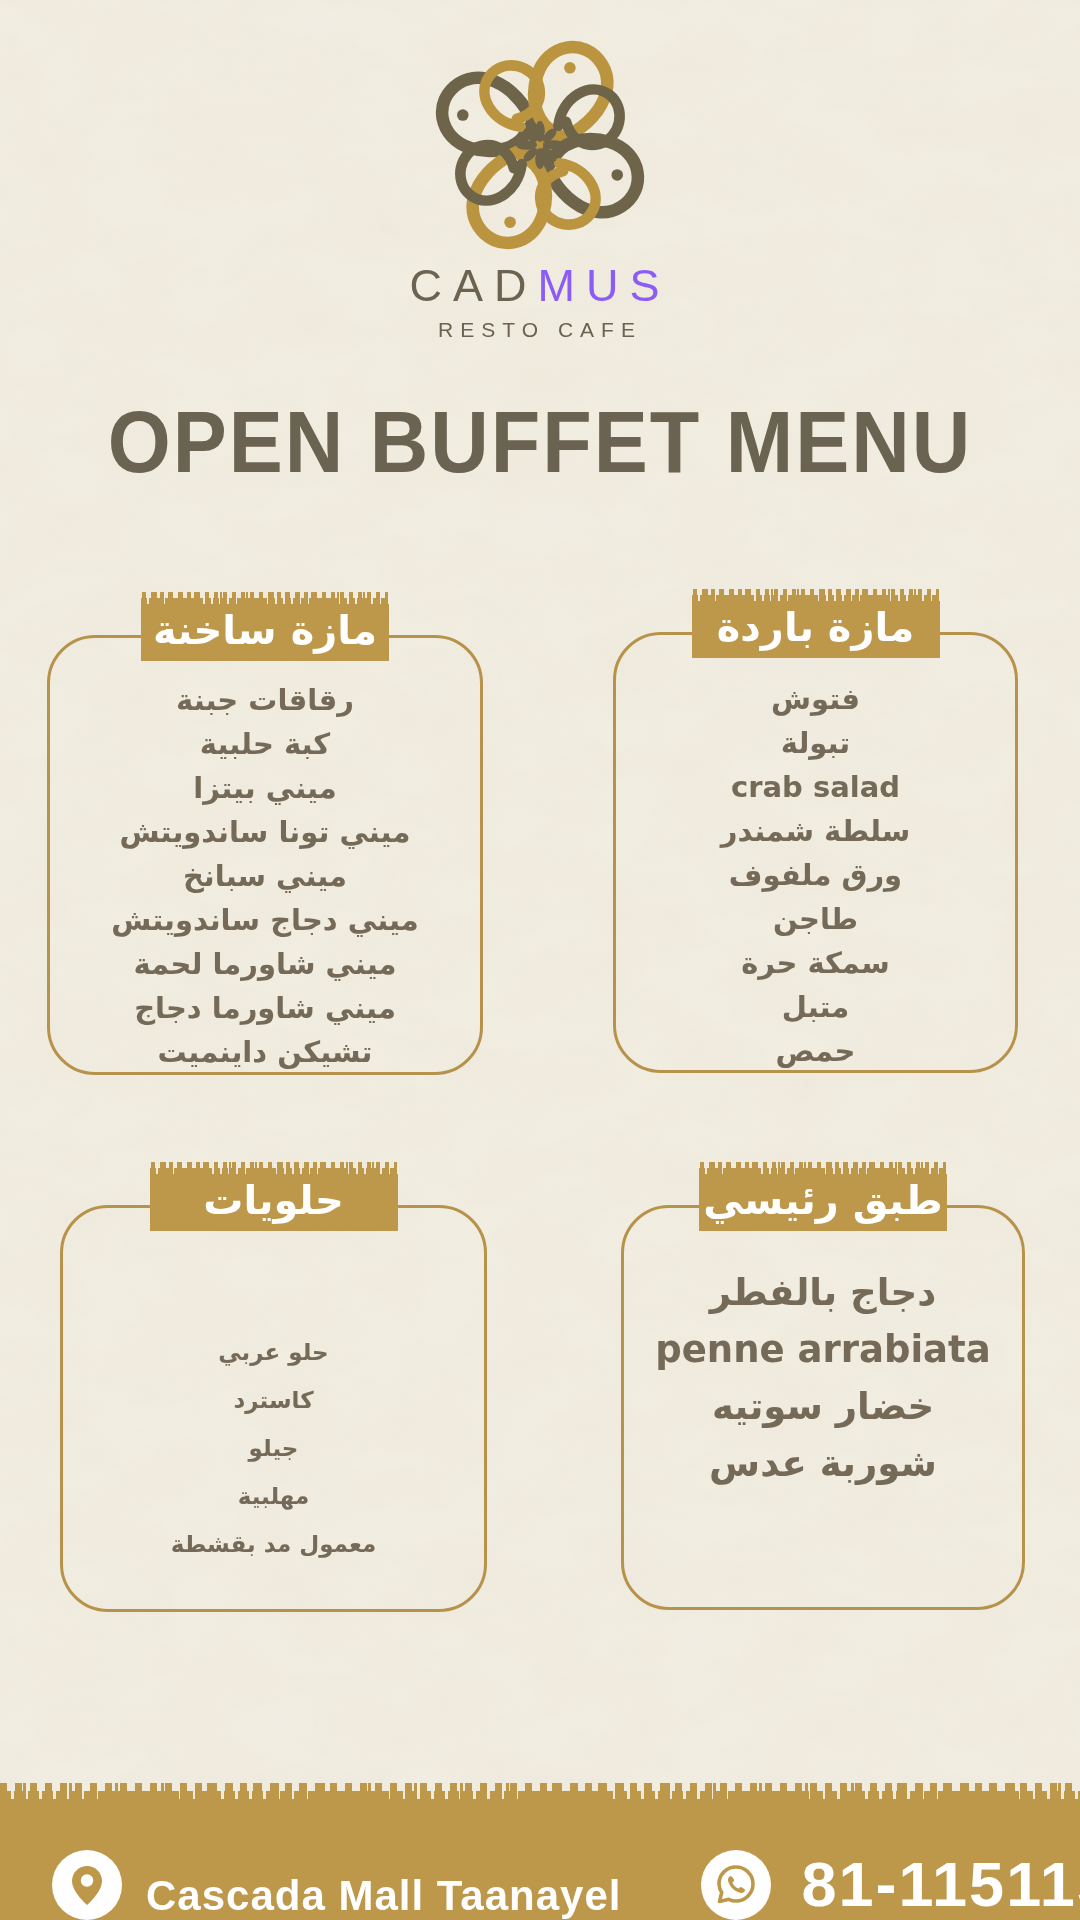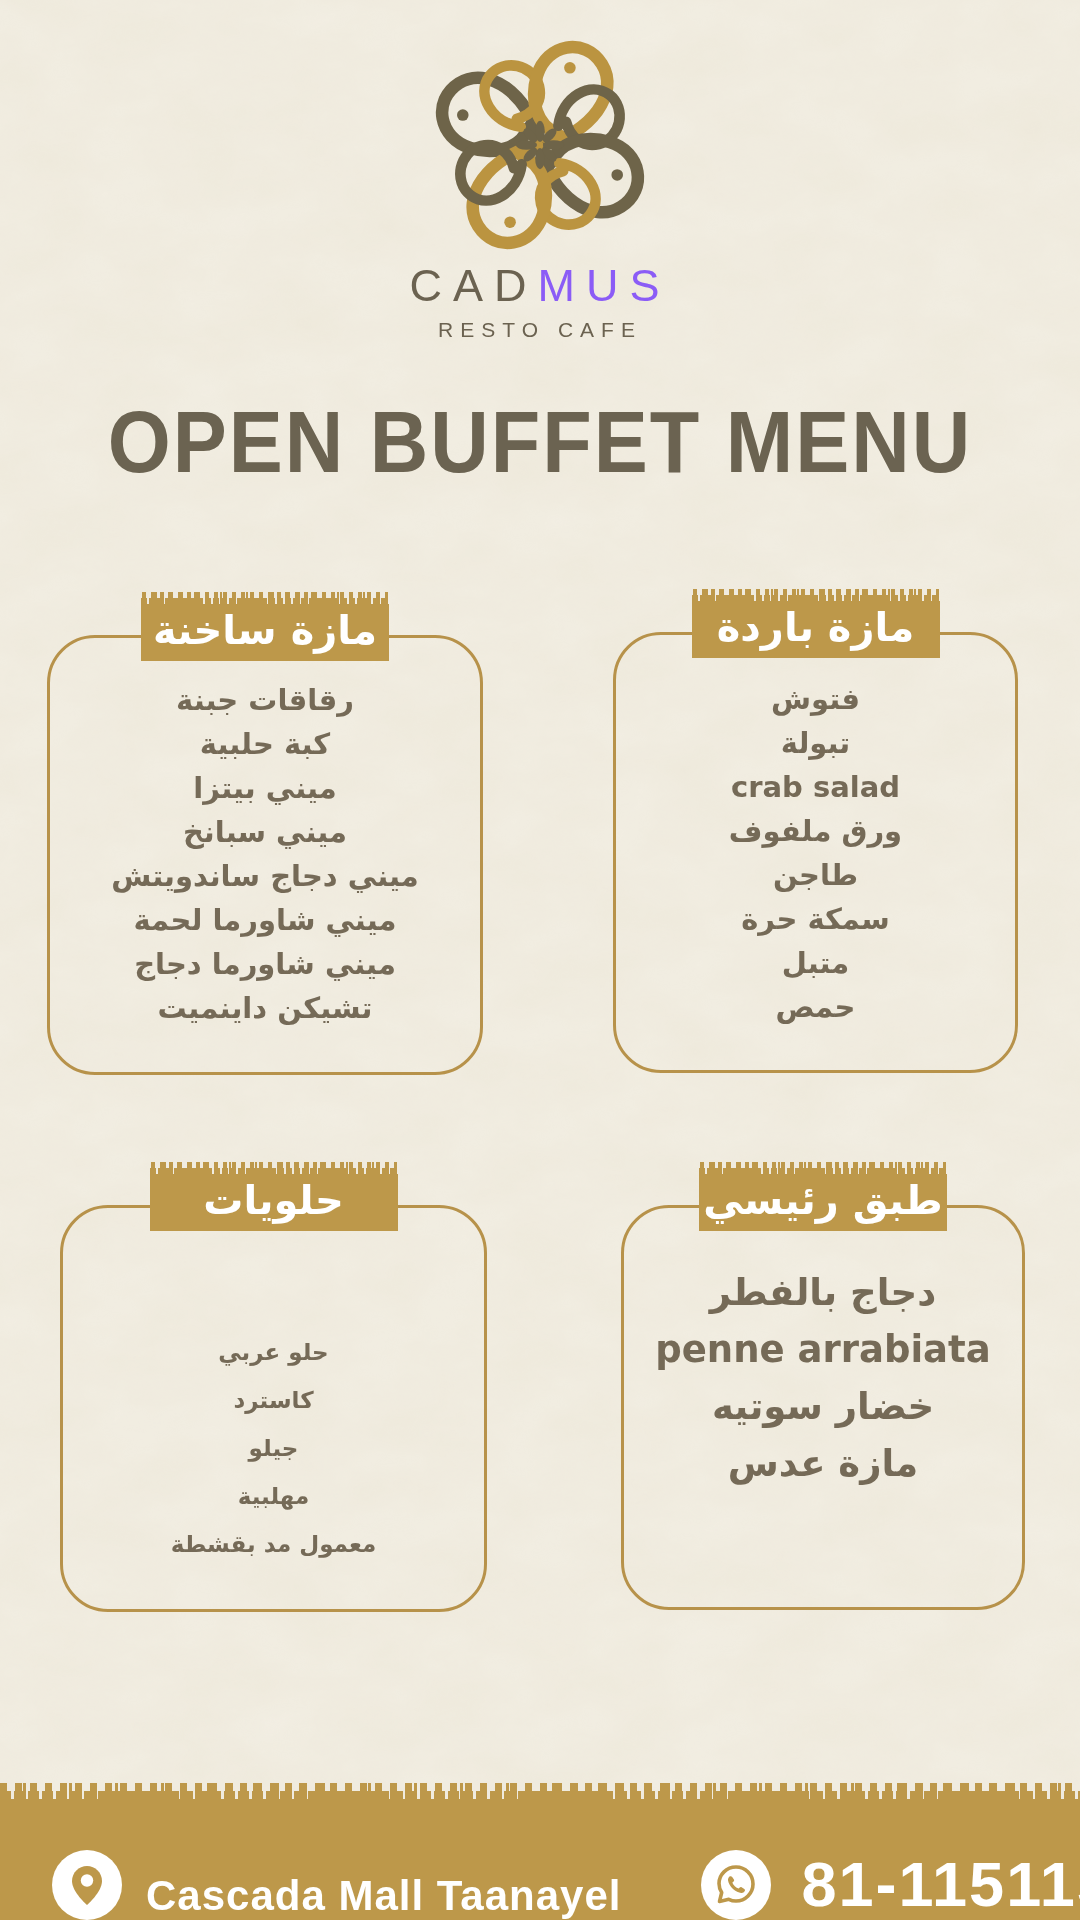--- a/index.html
+++ b/index.html
@@ -157,34 +157,36 @@
   </div>
 
   <h1 class="title">OPEN BUFFET MENU</h1>
 
   <div class="box box-hot">
     <div class="ribbon" dir="rtl">مازة ساخنة</div>
     <div class="items">
         <div class="item">رقاقات جبنة</div>
         <div class="item">كبة حلبية</div>
         <div class="item">ميني بيتزا</div>
+        <div class="item">ميني تونا ساندويتش</div>
         <div class="item">ميني سبانخ</div>
         <div class="item">ميني دجاج ساندويتش</div>
         <div class="item">ميني شاورما لحمة</div>
         <div class="item">ميني شاورما دجاج</div>
         <div class="item">تشيكن داينميت</div>
       </div>
   </div>
 
   <div class="box box-cold">
     <div class="ribbon" dir="rtl">مازة باردة</div>
     <div class="items">
         <div class="item">فتوش</div>
         <div class="item">تبولة</div>
         <div class="item">crab salad</div>
+        <div class="item">سلطة شمندر</div>
         <div class="item">ورق ملفوف</div>
         <div class="item">طاجن</div>
         <div class="item">سمكة حرة</div>
         <div class="item">متبل</div>
         <div class="item">حمص</div>
       </div>
   </div>
 
   <div class="box box-sweets">
     <div class="ribbon" dir="rtl">حلويات</div>
@@ -196,21 +198,21 @@
         <div class="item">معمول مد بقشطة</div>
       </div>
   </div>
 
   <div class="box box-main">
     <div class="ribbon" dir="rtl">طبق رئيسي</div>
     <div class="items">
         <div class="item">دجاج بالفطر</div>
         <div class="item">penne arrabiata</div>
         <div class="item">خضار سوتيه</div>
-        <div class="item">مازة عدس</div>
+        <div class="item">شوربة عدس</div>
       </div>
   </div>
 
   <div class="footer">
     <div class="badge loc-badge">
       <svg width="44" height="44" viewBox="0 0 44 44" aria-hidden="true">
         <path d="M22 3 C13.7 3 7 9.7 7 18 C7 29 22 42 22 42 C22 42 37 29 37 18 C37 9.7 30.3 3 22 3 Z" fill="#bd984a"></path>
         <circle cx="22" cy="17.5" r="6.2" fill="#ffffff"></circle>
       </svg>
     </div>

